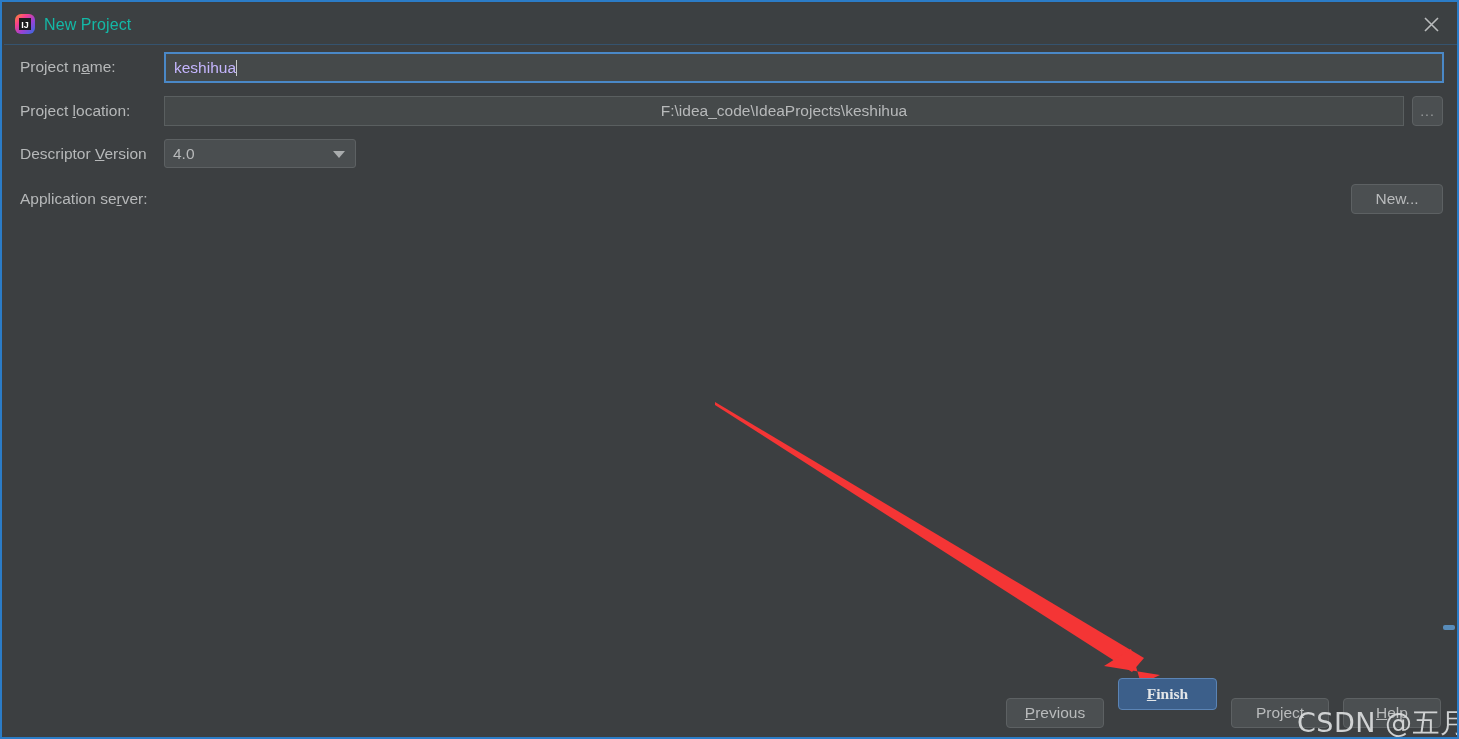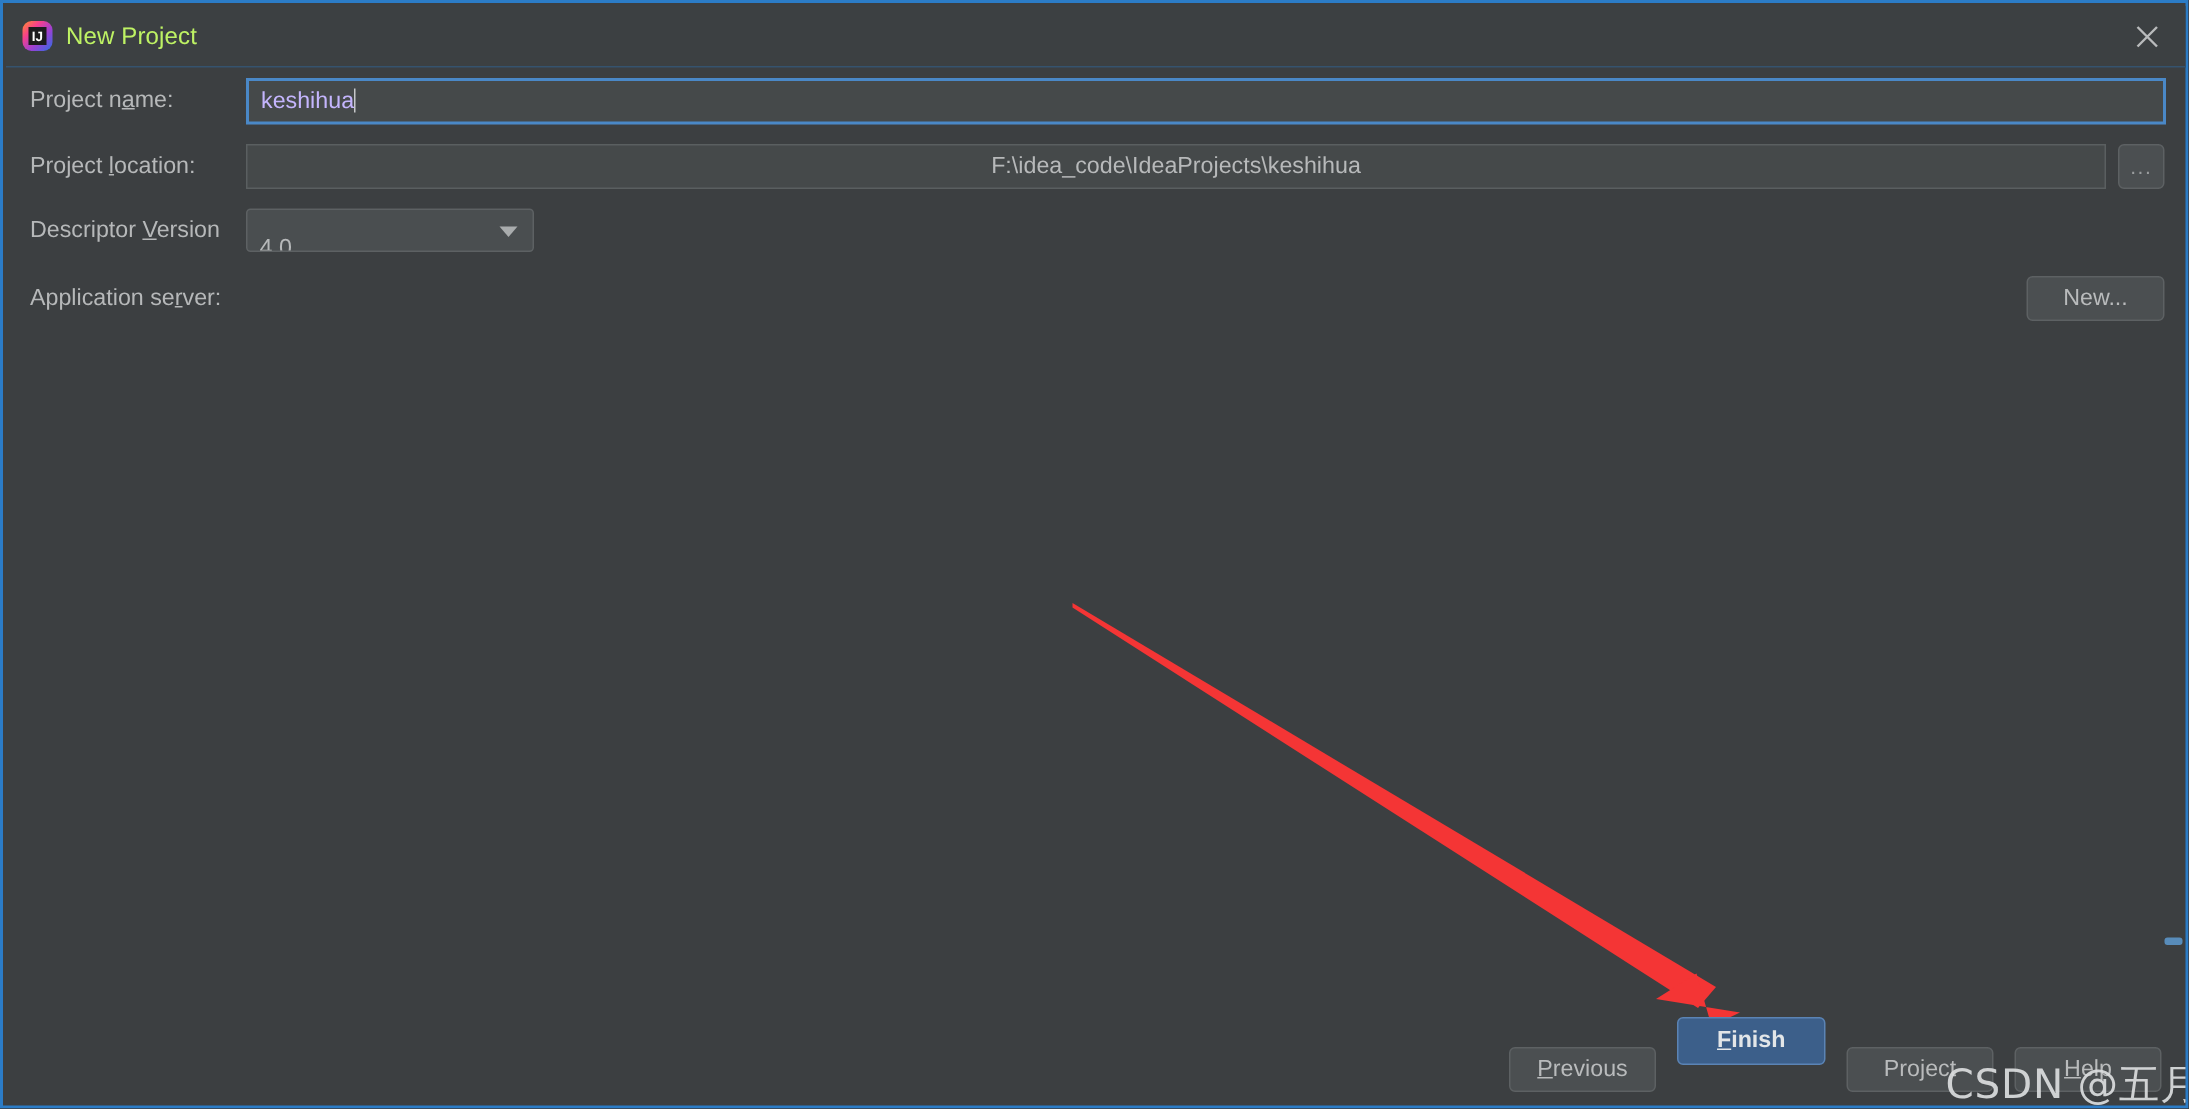--- a/index.html
+++ b/index.html
@@ -34,21 +34,21 @@
   }
   #app-icon {
     position: absolute;
     left: 10px; top: 9px;
     width: 22px; height: 22px;
   }
   #title-text {
     position: absolute;
     left: 40px; top: 10px;
     font-size: 16px;
-    color: #bef264;
+    color: #14b8a6;
     letter-spacing: 0.1px;
     line-height: 21px;
     white-space: nowrap;
   }
   #close-button {
     position: absolute;
     right: 0px; top: 0px;
     width: 55px; height: 41px;
     cursor: default;
   }
@@ -92,21 +92,21 @@
   }
 
   .combo {
     position: absolute;
     box-sizing: border-box;
     background: #4a4e50;
     border: 1px solid #5d6163;
     border-radius: 3px;
     color: #b7b9ba;
     font-size: 15.5px;
-    padding: 12px 8px;
+    padding: 0 8px;
     line-height: 28px;
     white-space: nowrap;
     overflow: hidden;
   }
   .combo .arrow {
     position: absolute;
     right: 10px;
     top: 50%;
     margin-top: -3px;
     width: 0; height: 0;
@@ -241,21 +241,21 @@
 
   <svg id="annotation-arrow">
     <polygon points="713,400 1142,656 1130,670 713,403" fill="#f43535"></polygon>
     <polygon points="1158,673 1102,664 1129,647 1139,682" fill="#f43535"></polygon>
   </svg>
 
   <div class="btn" style="left:1004px; top:696px; width:98px; height:30px;">
     <span><u>P</u><span>revious</span></span>
   </div>
 
-  <div class="btn primary" style="left:1116px; top:676px; width:99px; height:32px;">
+  <div class="btn primary" style="left:1116px; top:676px; width:99px; height:32px;font-family:Liberation Serif, serif;">
     <span><u>F</u><span>inish</span></span>
   </div>
 
   <div class="btn" style="left:1229px; top:696px; width:98px; height:30px;">
     <span>Project</span>
   </div>
 
   <div class="btn" style="left:1341px; top:696px; width:98px; height:30px;">
     <span><u>H</u><span>elp</span></span>
   </div>

